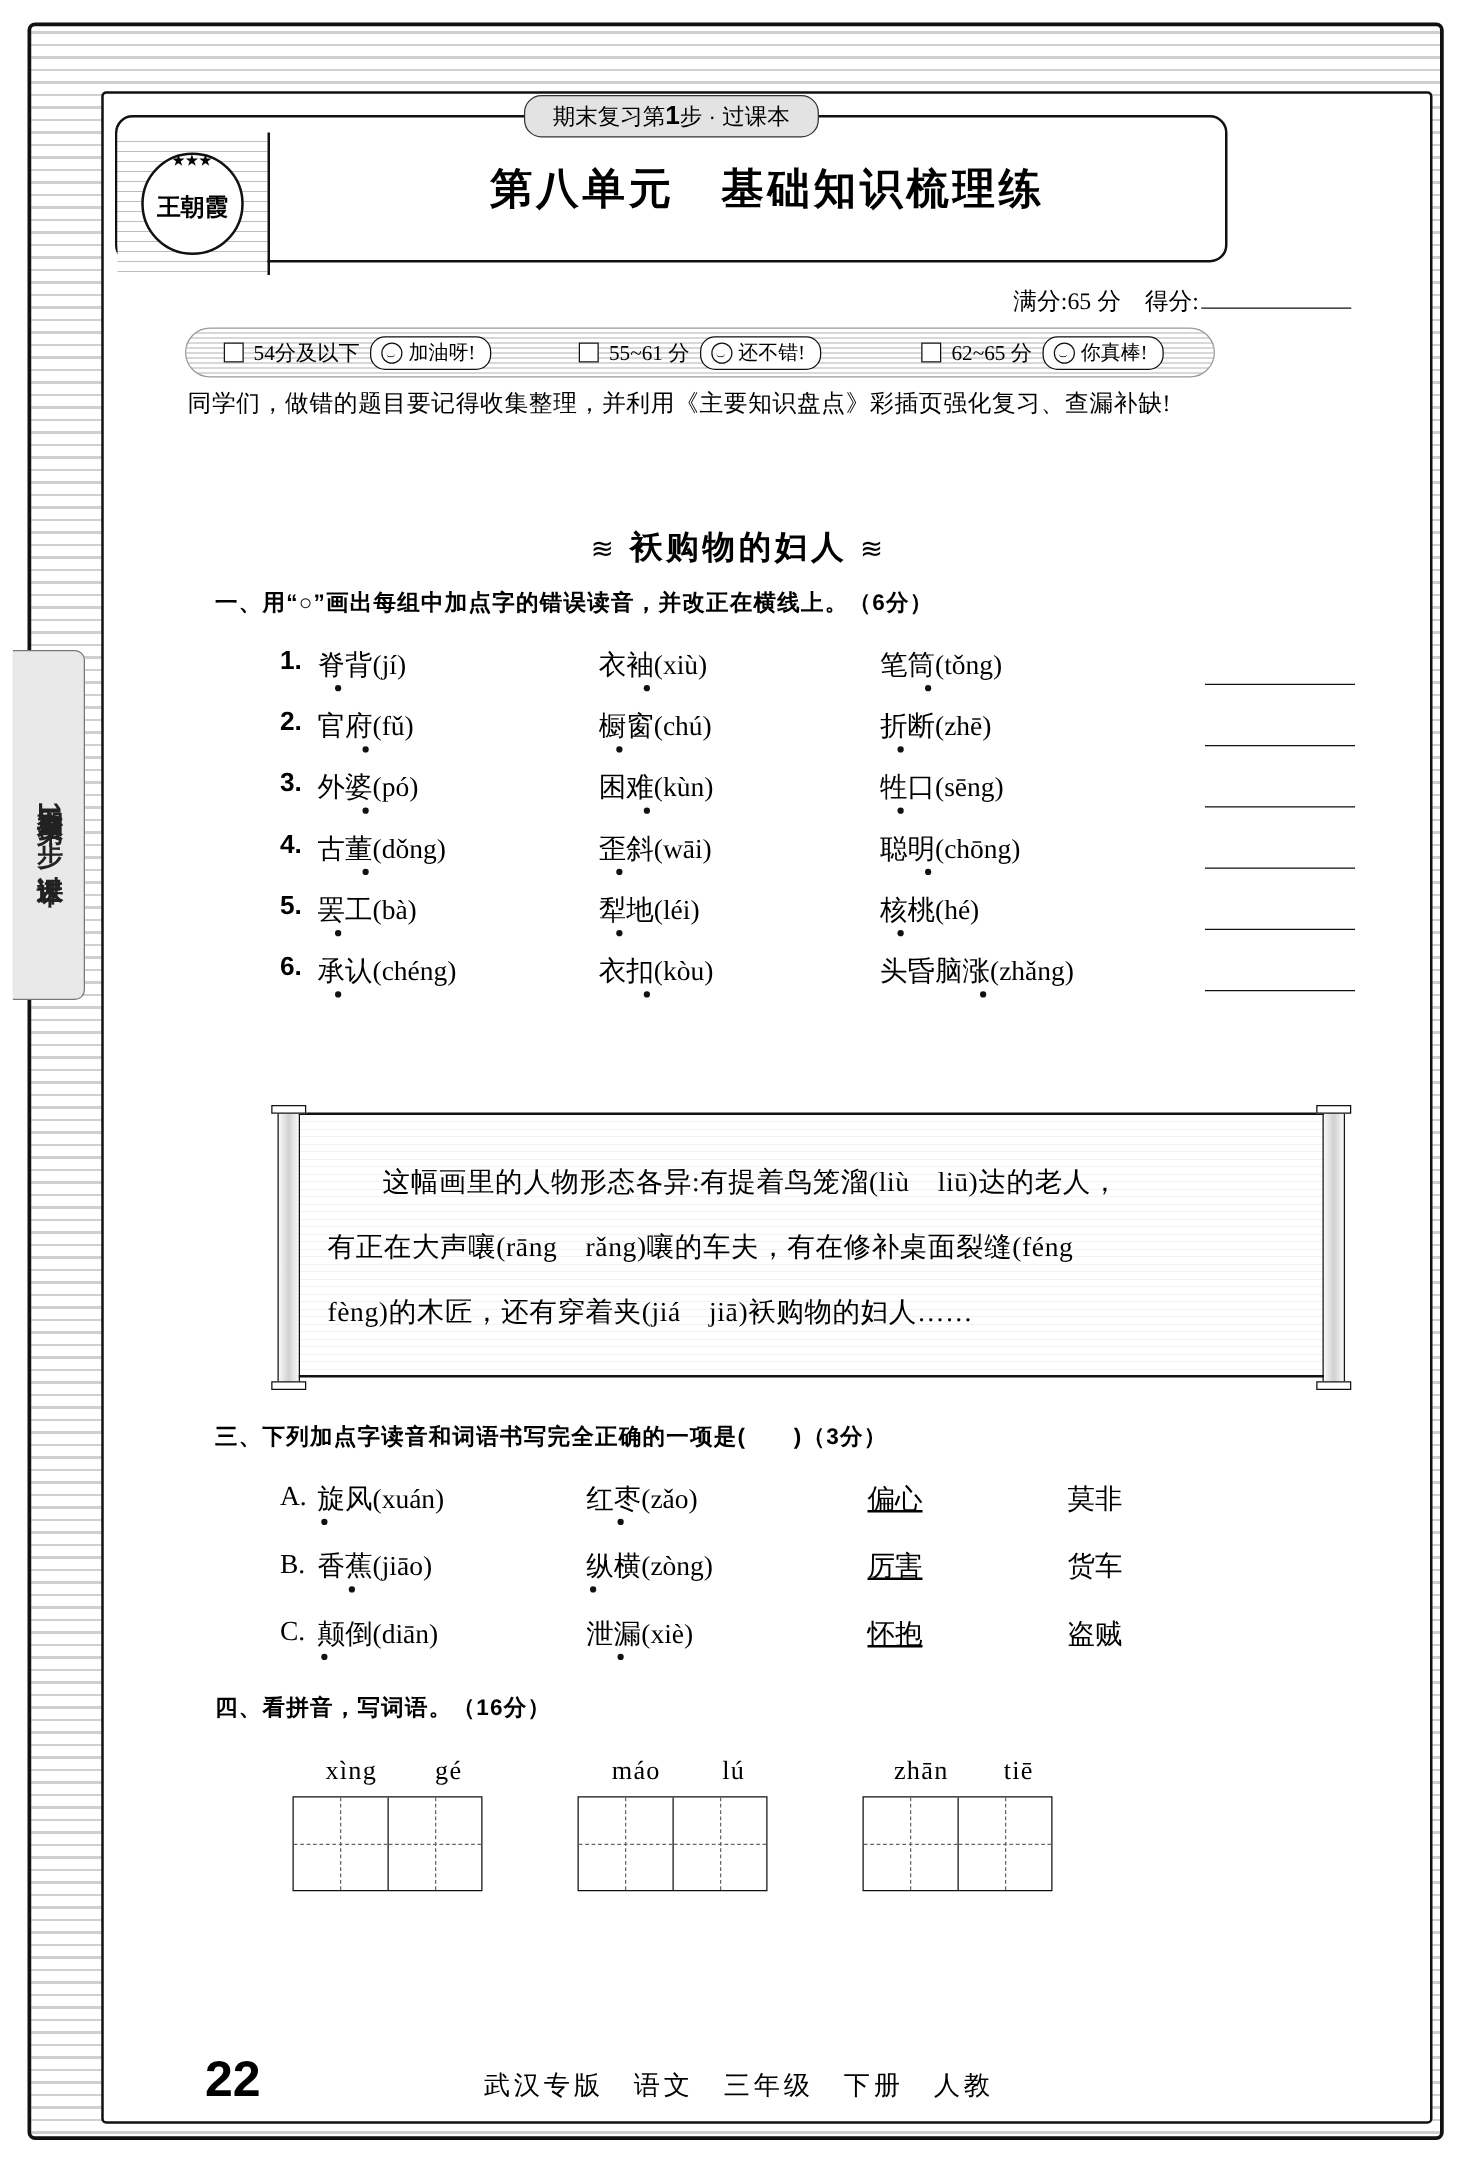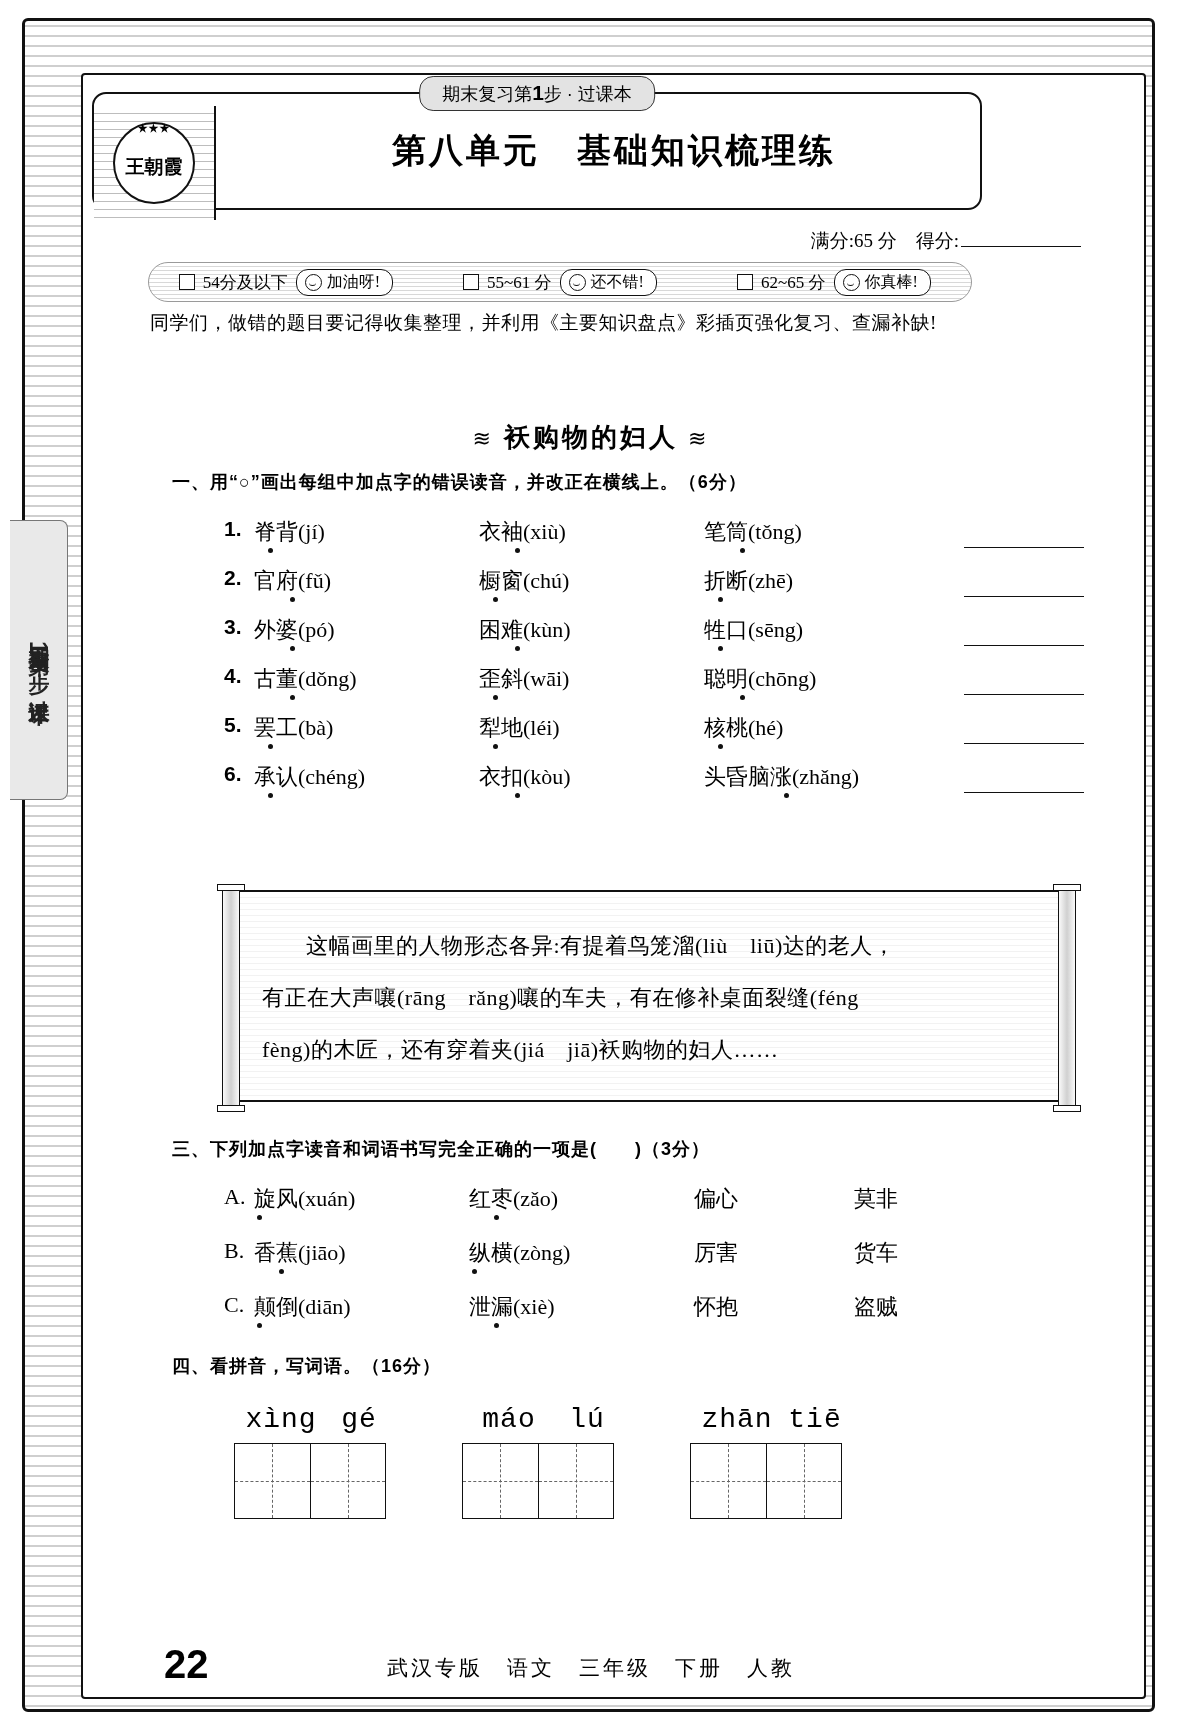--- a/index.html
+++ b/index.html
@@ -336,36 +336,36 @@
   }
   .q3-row {
     height: 54px;
     display: flex;
     align-items: flex-start;
     font-size: 22px;
   }
   .q3-label { width: 30px; font-family: "Liberation Serif", serif;}
   .o1 { width: 215px; position: relative;}
   .o2 { width: 225px; position: relative;}
-  .o3 { width: 160px; position: relative;}
+  .o3 { width: 160px; position: relative; text-decoration: underline;}
   .o4 { width: 160px; position: relative;}
 
   
   .grid-wrap {
     position: absolute;
     top: 1342px;
     left: 148px;
     width: 880px;
     display: flex;
     justify-content: flex-start;
   }
   .grid-item { width: 228px; }
   .pinyin {
-    font-size: 28px;
-    font-family: Liberation Mono, monospace;
+    font-size: 21px;
+    font-family: Liberation Serif, serif;
     letter-spacing: 1px;
     margin-left: 18px;
     margin-bottom: 8px;
     white-space: nowrap;
   }
   .pinyin span { display:inline-block; width: 78px; text-align:center;}
   .tianzi {
     width: 152px;
     height: 76px;
     border: 1.5px solid #111;

